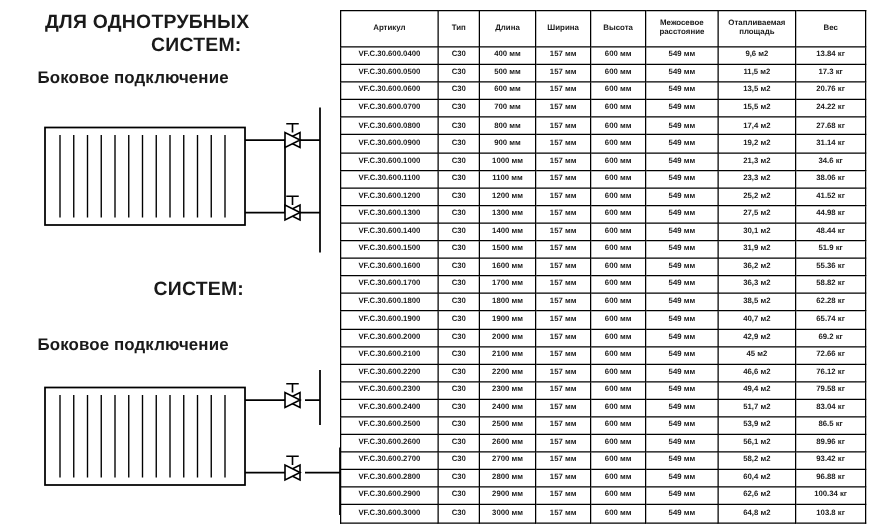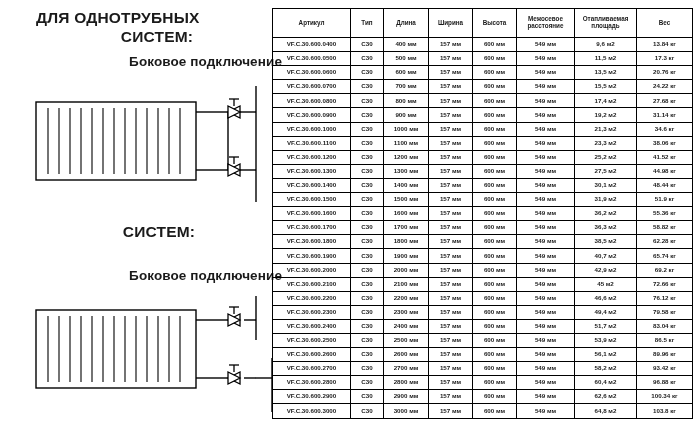--- a/index.html
+++ b/index.html
@@ -32,21 +32,21 @@
     line-height: 1.25;
     text-align: center;
     letter-spacing: 0.2px;
   }
   .section-title .line2 {
     display: block;
   }
   .subtitle {
     font-size: 13.5px;
     font-weight: bold;
-    text-align: right;
+    text-align: left;
     letter-spacing: 0.1px;
   }
 
   .block1-title {
     position: absolute;
     left: 14px;
     top: 8px;
     width: 242px;
     text-align: left;
   }

